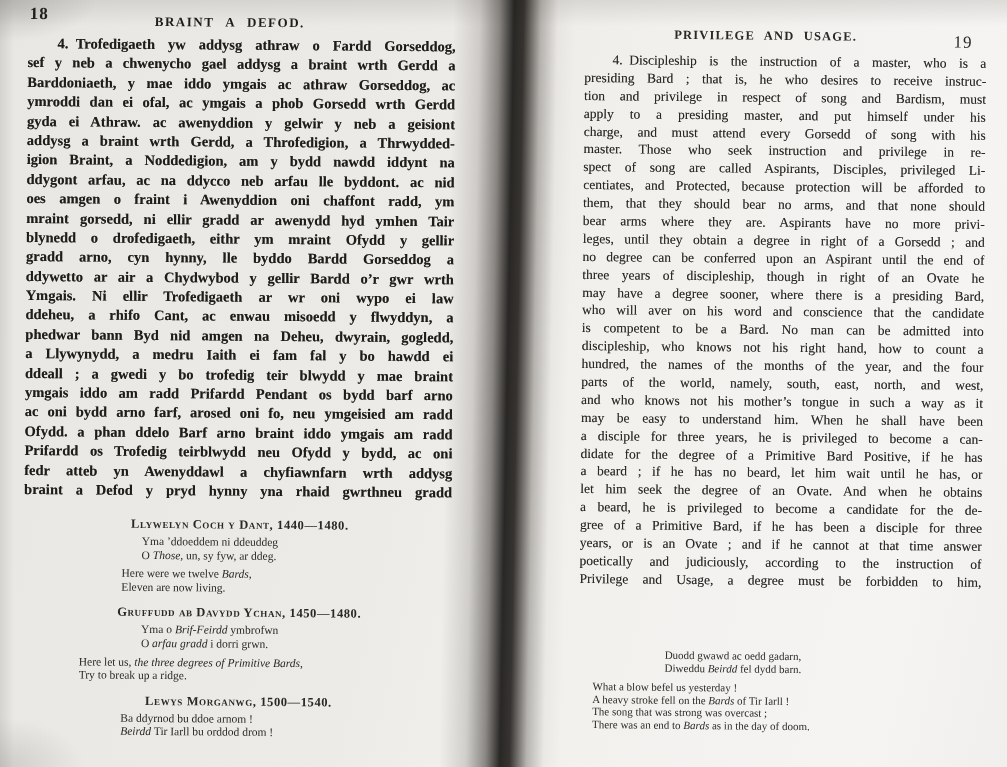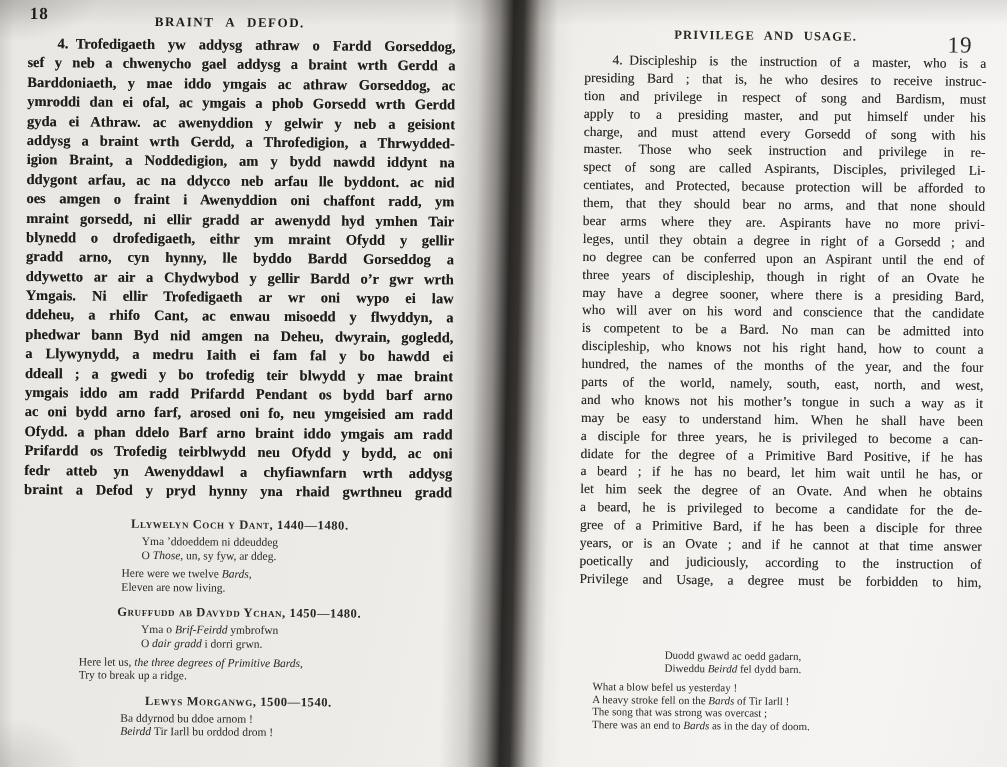--- a/index.html
+++ b/index.html
@@ -38,21 +38,21 @@
   .body-left{position:absolute;left:0;top:34px;width:428px;font-size:14.5px;
              text-shadow:0 0 .5px rgba(35,32,28,.55);}
   .jline{text-align:justify;height:19.4px;line-height:19.4px;overflow:hidden;}
   .jline::after{content:"";display:inline-block;width:100%;}
   .body-left .jline:first-child{text-indent:30px;}
   
   .page-right{left:585px;width:402px;transform:rotate(0.55deg);transform-origin:top left;
               color:#2b2825;}
   .running-right{position:absolute;left:0;right:40px;top:27px;text-align:center;
                  font-size:12.5px;letter-spacing:1.2px;word-spacing:5px;font-weight:bold;}
-  .pagenum-right{position:absolute;right:14px;top:29px;font-size:23px;letter-spacing:1px;text-align:right;}
+  .pagenum-right{position:absolute;right:14px;top:29px;font-size:17px;letter-spacing:1px;text-align:right;}
   .body-right{position:absolute;left:0;top:51px;width:402px;font-size:13.5px;
               text-shadow:0 0 .45px rgba(45,42,38,.5);}
   .jline-r{text-align:justify;height:17.9px;line-height:17.9px;overflow:hidden;}
   .jline-r::after{content:"";display:inline-block;width:100%;}
   .body-right .jline-r:first-child{text-indent:28px;}
   
   .poems-left{position:absolute;left:40px;top:516px;width:352px;font-weight:normal;color:#2a2724;}
   .poems-right{position:absolute;left:0;top:648px;width:402px;color:#2e2b28;}
   .poem{margin-bottom:11px;}
   .poem-heading{text-align:center;font-variant:small-caps;font-weight:bold;
@@ -111,21 +111,21 @@
           </div>
           <div class="poem-english">
             <div class="pline">Here were we twelve <i>Bards</i>,</div>
             <div class="pline">Eleven are now living.</div>
           </div>
         </div>
         <div class="poem">
           <div class="poem-heading">Gruffudd ab Davydd Ychan, 1450—1480.</div>
           <div class="poem-welsh">
             <div class="pline">Yma o <i>Brif-Feirdd</i> ymbrofwn</div>
-            <div class="pline">O <i>dair gradd</i> i dorri grwn.</div>
+            <div class="pline">O <i>arfau gradd</i> i dorri grwn.</div>
           </div>
           <div class="poem-english">
             <div class="pline">Here let us, <i>the three degrees of Primitive Bards</i>,</div>
             <div class="pline">Try to break up a ridge.</div>
           </div>
         </div>
         <div class="poem">
           <div class="poem-heading">Lewys Morganwg, 1500—1540.</div>
           <div class="poem-welsh">
             <div class="pline">Ba ddyrnod bu ddoe arnom !</div>

